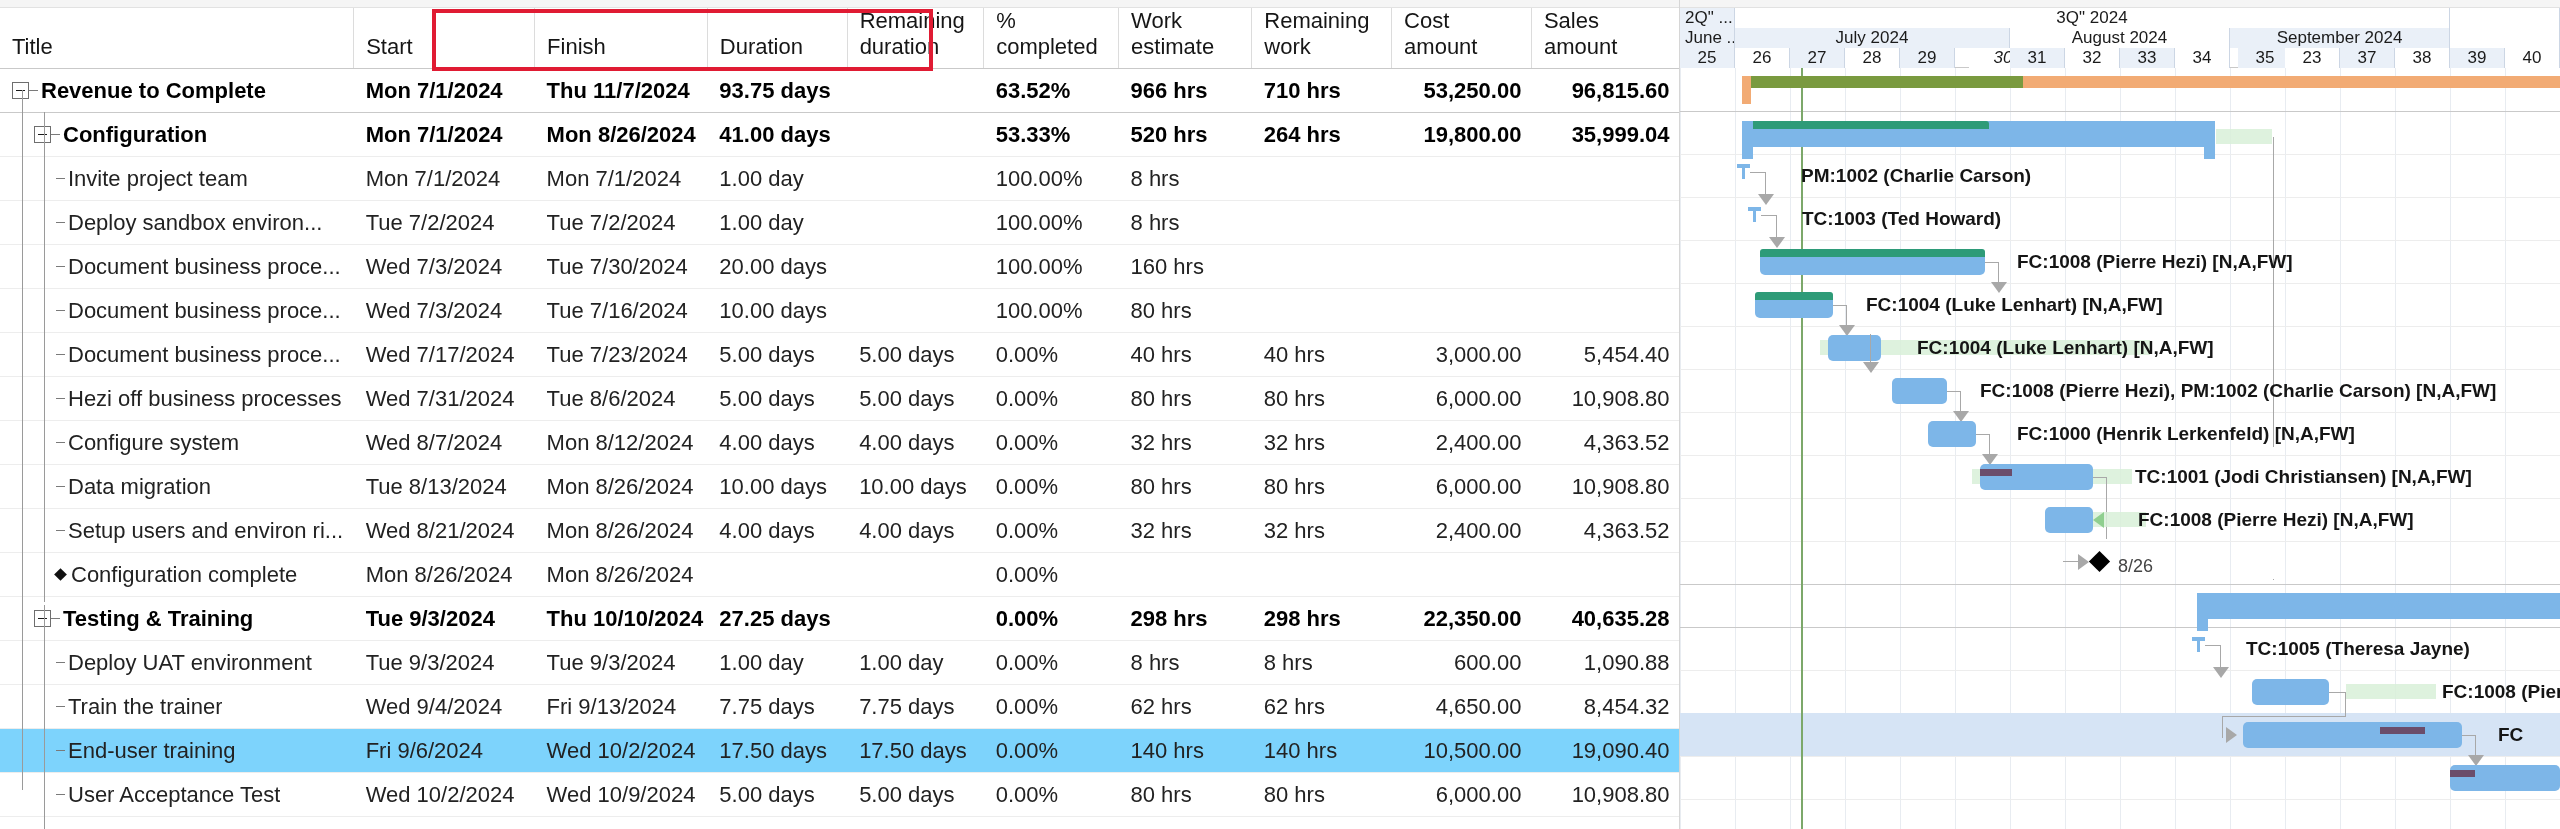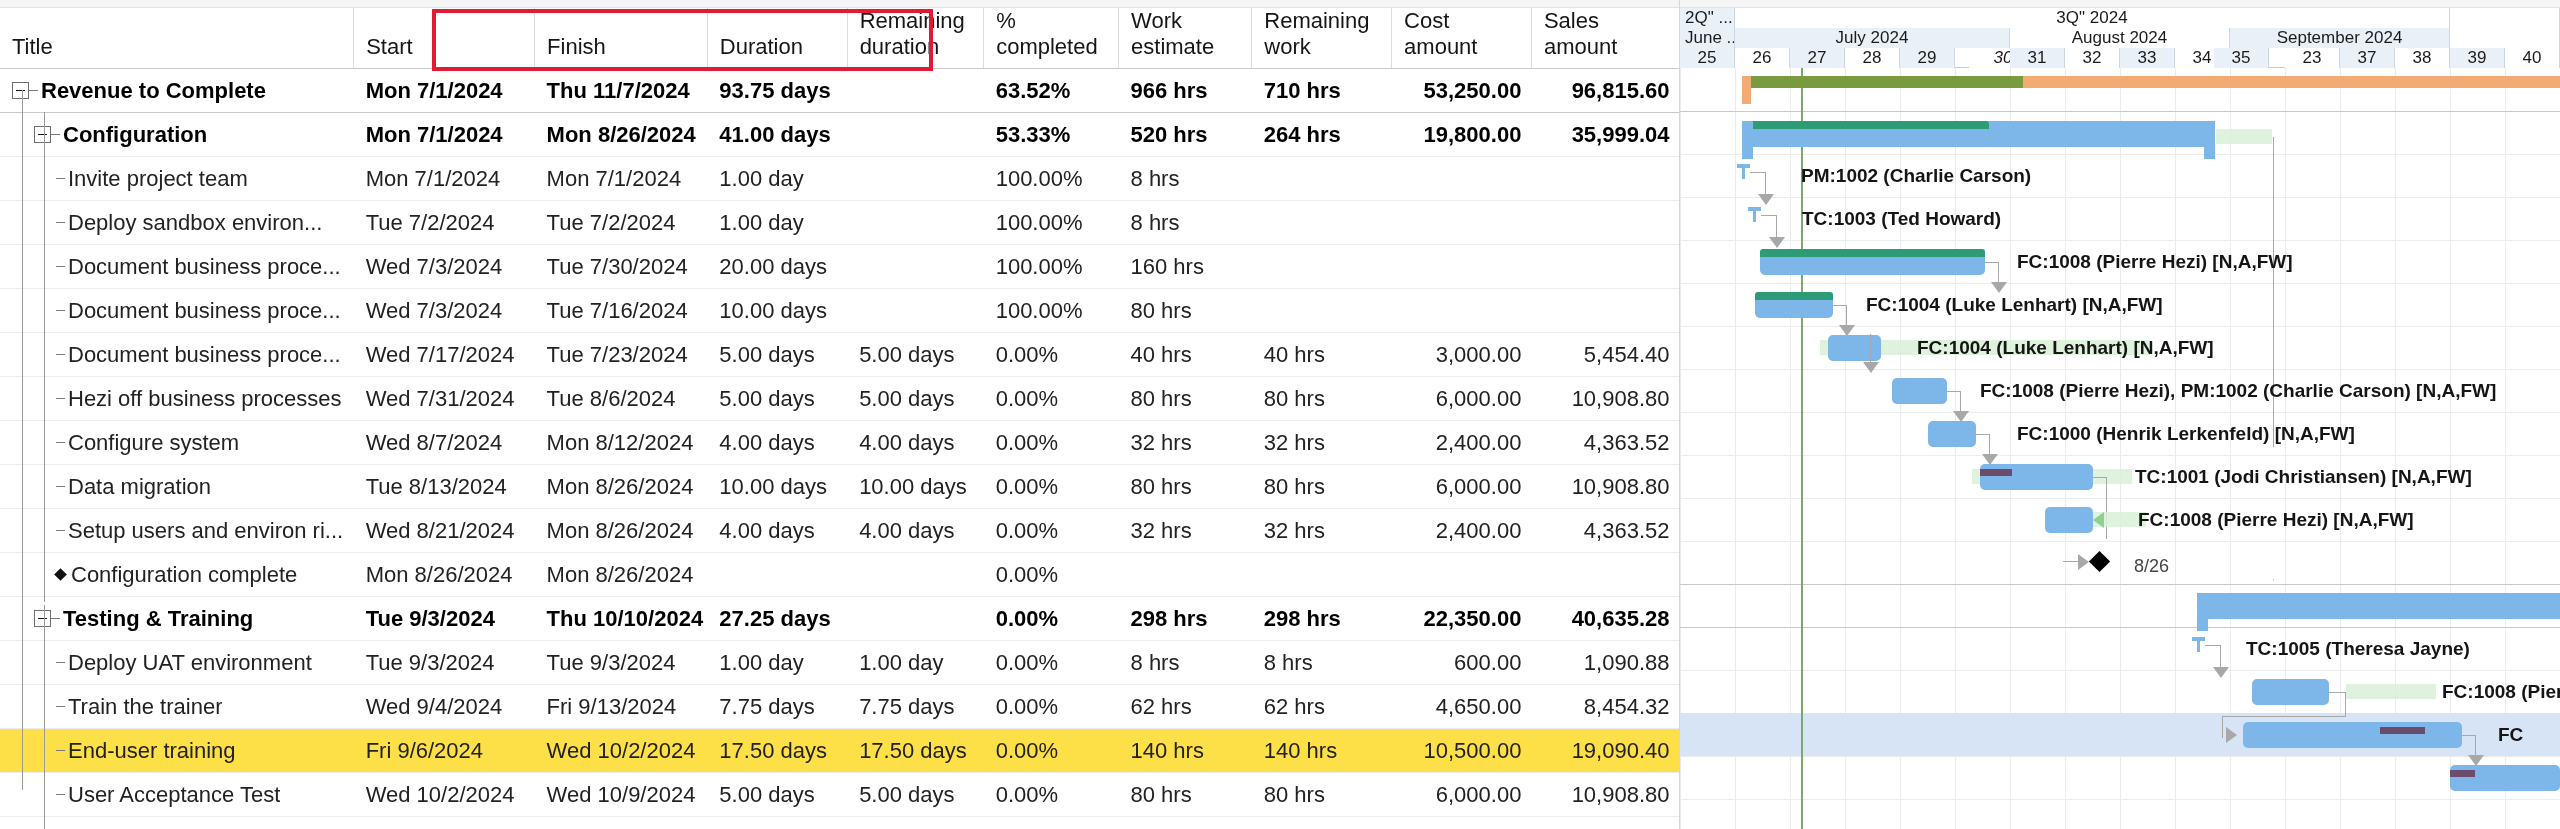--- a/index.html
+++ b/index.html
@@ -57,21 +57,21 @@
     padding: 0 10px 0 12px;
     border-bottom: 1px solid #ededed;
     white-space: nowrap;
     overflow: hidden;
     font-size: 22px;
     line-height: 43px;
     color: #222;
   }
   tr.lvl0 td { font-weight: bold; color: #000; border-bottom: 1px solid #c9c9c9;}
   tr.lvl1 td { font-weight: bold; color: #000; }
-  tr.selected td { background: #fde047; }
+  tr.selected td { background: #7dd3fc; }
   td.right{ text-align: right; padding-right: 22px; }
 
   
   .titlecell { display: flex; align-items: center; height: 43px; }
   .indent-0 { padding-left: 0px; }
   .indent-1 { padding-left: 22px; }
   .indent-2 { padding-left: 44px; }
   .expander {
     width: 17px; height: 17px;
     border: 1px solid #6e6e6e;
@@ -154,21 +154,21 @@
   }
   .arrow-l {
     position: absolute; width: 0; height: 0;
     border-top: 8px solid transparent; border-bottom: 8px solid transparent;
     border-right: 11px solid #8fcf8f;
   }
   .glabel {
     position: absolute; font-size: 19px; font-weight: bold;
     color: #151515; white-space: nowrap; line-height: 19px;
   }
-  .glabel.small { font-size: 18px; font-weight: normal; color: #444; margin-left: 16px; }
+  .glabel.small { font-size: 18px; font-weight: normal; color: #444; }
   .milestone {
     position: absolute; width: 15px; height: 15px; background: #000;
     transform: rotate(45deg);
   }
   .mstone-flag {
     position: absolute; width: 13px; height: 15px;
   }
   .mstone-flag::before{
     content:""; position:absolute; left:0; top:0; width:13px; height:4px; background:#7db6e8;
   }
@@ -530,21 +530,21 @@
           <div class="g-cell alt" style="left: 0px; width: 55px;">25</div>
           <div class="g-cell" style="left: 55px; width: 55px;">26</div>
           <div class="g-cell alt" style="left: 110px; width: 55px;">27</div>
           <div class="g-cell" style="left: 165px; width: 55px;">28</div>
           <div class="g-cell alt" style="left: 220px; width: 55px;">29</div>
           <div class="g-cell" style="left: 289px; width: 69px; font-style: italic;">30</div>
           <div class="g-cell alt" style="left: 330px; width: 55px;">31</div>
           <div class="g-cell" style="left: 385px; width: 55px;">32</div>
           <div class="g-cell alt" style="left: 440px; width: 55px;">33</div>
           <div class="g-cell" style="left: 495px; width: 55px;">34</div>
-          <div class="g-cell alt" style="left: 534px; width: 55px;">35</div>
+          <div class="g-cell alt" style="left: 558px; width: 55px;">35</div>
           <div class="g-cell" style="left: 605px; width: 55px;">23</div>
           <div class="g-cell alt" style="left: 660px; width: 55px;">37</div>
           <div class="g-cell" style="left: 715px; width: 55px;">38</div>
           <div class="g-cell alt" style="left: 770px; width: 55px;">39</div>
           <div class="g-cell" style="left: 825px; width: 55px;">40</div>
         </div>
     </div>
     <div class="g-body" id="gantt-body">
         <div class="g-gridline" style="left: 0px;"></div>
         <div class="g-gridline" style="left: 55px;"></div>

